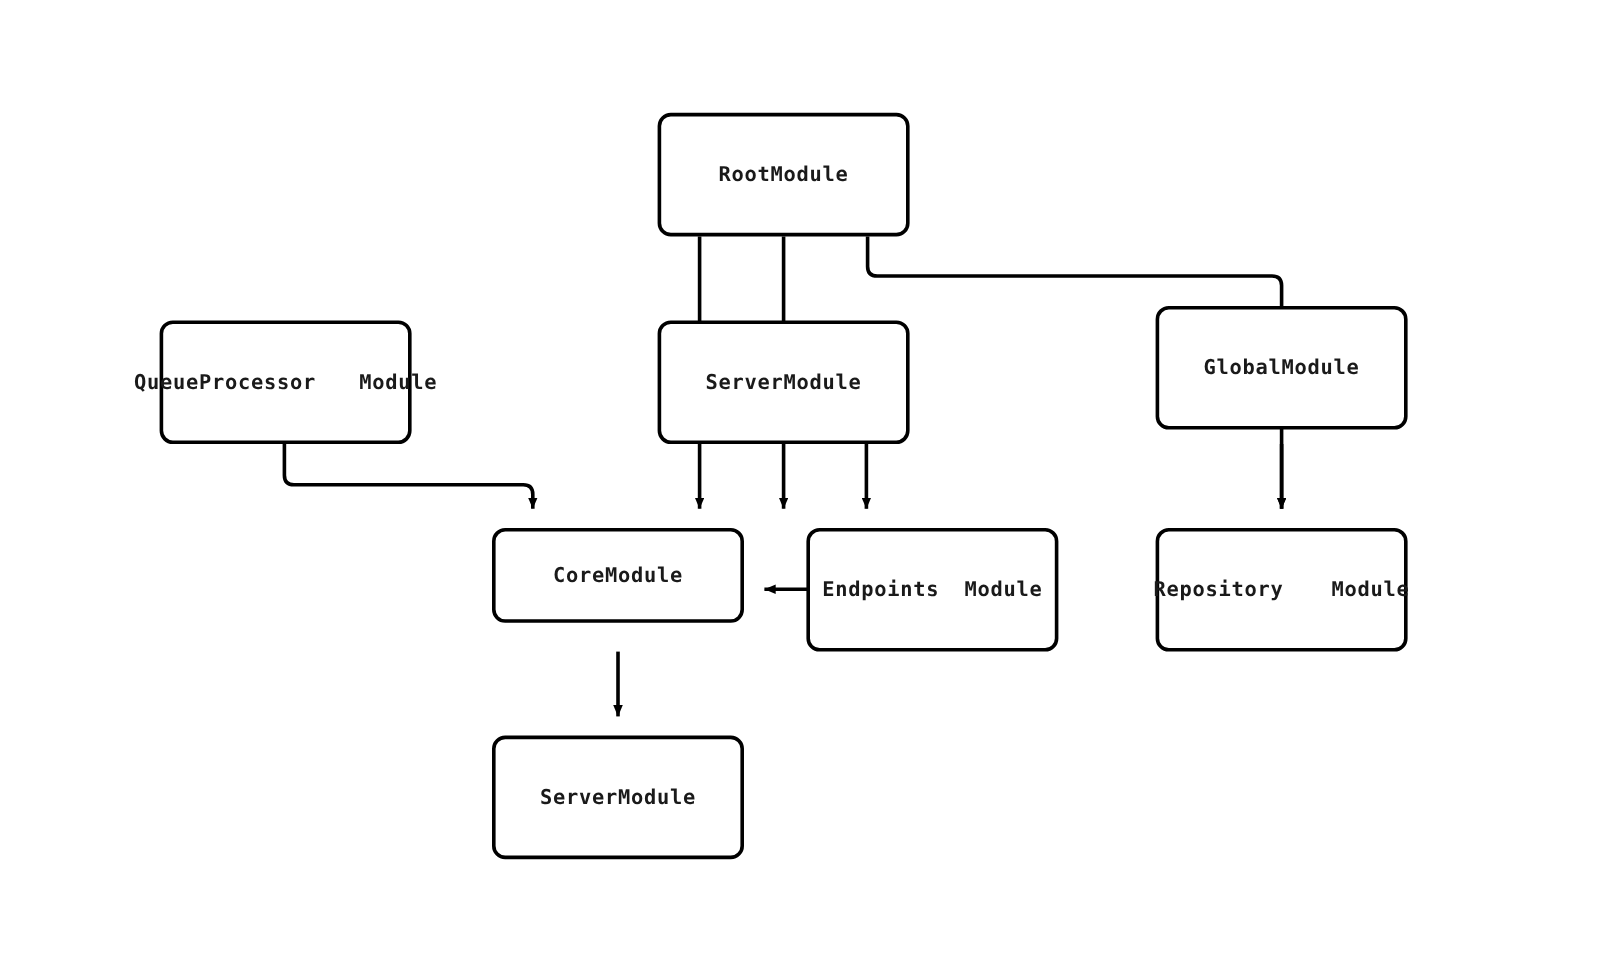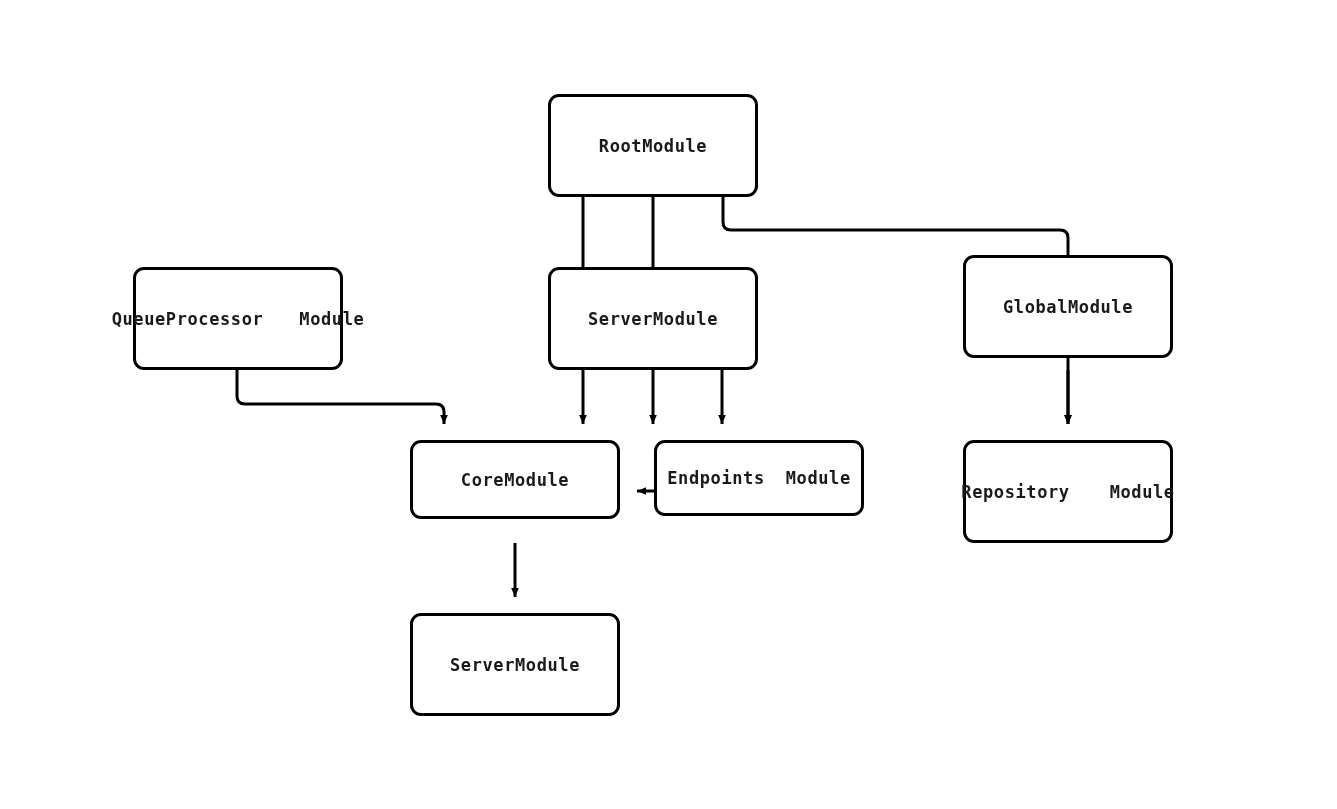--- a/index.html
+++ b/index.html
@@ -102,21 +102,21 @@
     <div class="node" style="left: 963px; top: 255px; width: 210px; height: 103px;">
       <span class="node-line">Global</span>
       <span class="node-line">Module</span>
     </div>
 
     <div class="node" style="left: 410px; top: 440px; width: 210px; height: 79px;">
       <span class="node-line">Core</span>
       <span class="node-line">Module</span>
     </div>
 
-    <div class="node" style="left: 654px; top: 440px; width: 210px; height: 76px; gap: 21px;">
+    <div class="node" style="left: 672px; top: 440px; width: 210px; height: 103px; gap: 21px;">
       <span class="node-line">Endpoints</span>
       <span class="node-line">Module</span>
     </div>
 
     <div class="node" style="left: 963px; top: 440px; width: 210px; height: 103px; gap: 40px;">
       <span class="node-line">Repository</span>
       <span class="node-line">Module</span>
     </div>
 
     <div class="node" style="left: 410px; top: 613px; width: 210px; height: 103px;">

